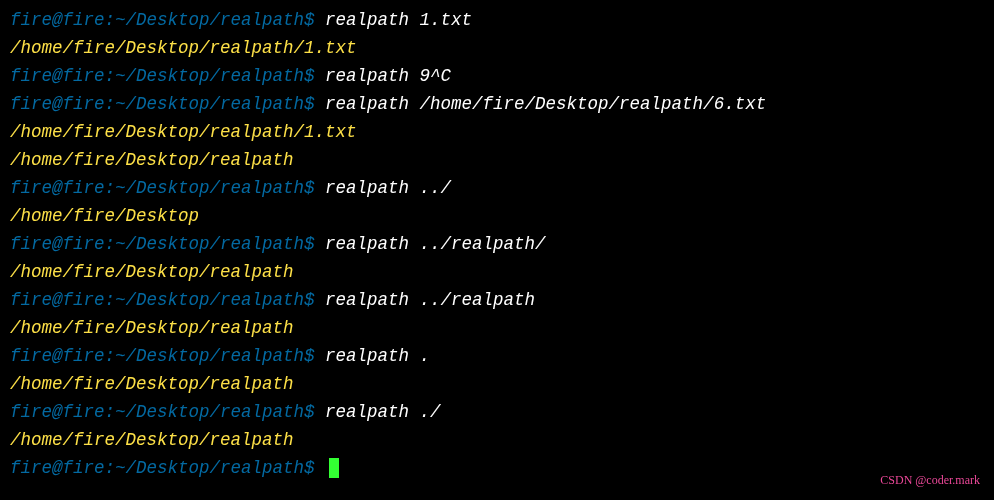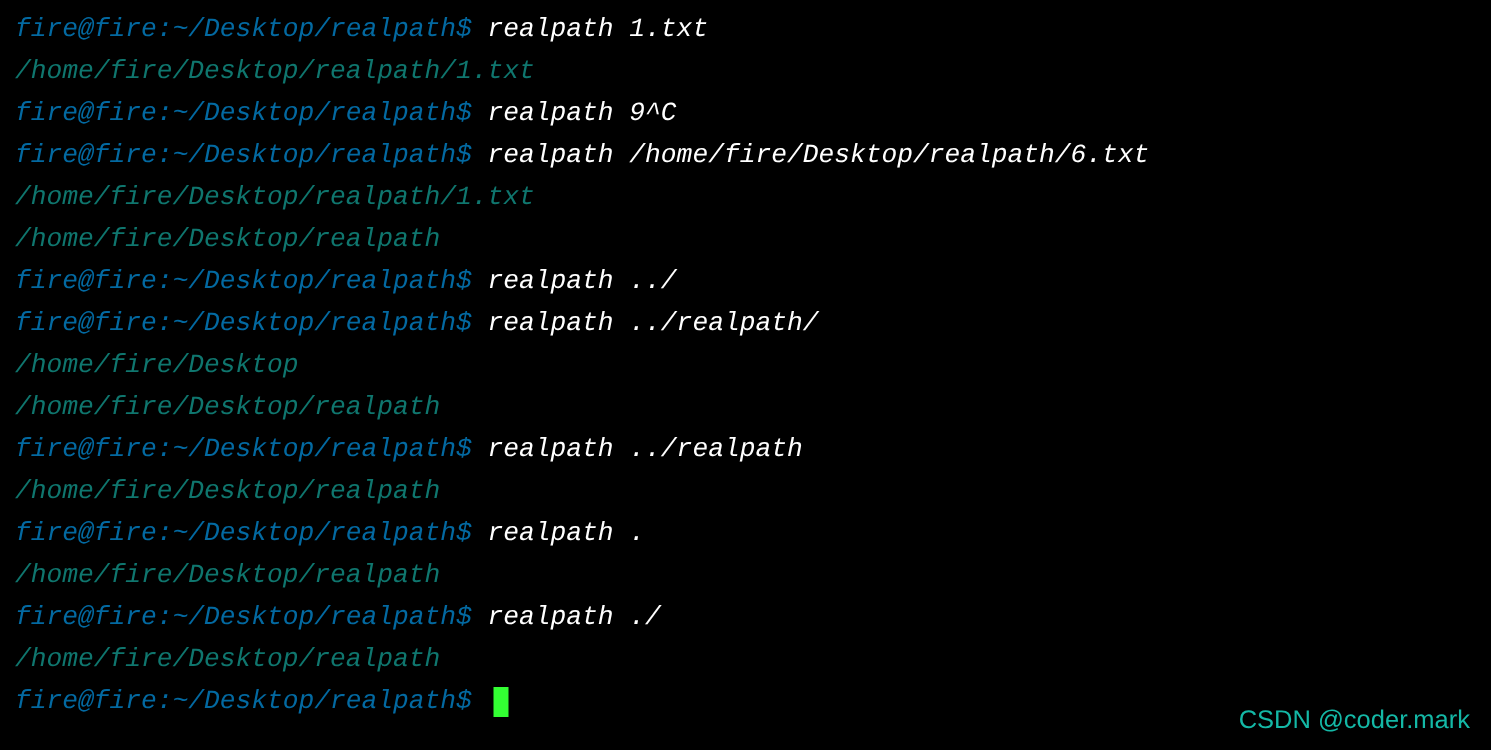--- a/index.html
+++ b/index.html
@@ -20,54 +20,54 @@
       position: relative;
       overflow: hidden;
     }
     .line {
       white-space: pre;
     }
     .prompt {
       color: #0369a1;
     }
     .output {
-      color: #0f766e;
+      color: #fde047;
       font-family: Liberation Mono, monospace;
     }
     .cursor {
       display: inline-block;
       width: 10px;
       height: 20px;
       background: #33ff33;
       vertical-align: text-bottom;
       margin-left: 4px;
     }
     .watermark {
       position: absolute;
       bottom: 6px;
       right: 14px;
-      color: #14b8a6;
+      color: #ec4899;
       font-style: normal;
-      font-size: 17px;
-      font-family: Liberation Sans, sans-serif;
+      font-size: 12px;
+      font-family: Liberation Serif, serif;
     }
   </style>
 </head>
 <body>
 
 <div id="terminal">
     <div class="line"><span class="prompt">fire@fire:~/Desktop/realpath$ </span><span>realpath 1.txt</span></div>
     <div class="line output">/home/fire/Desktop/realpath/1.txt</div>
     <div class="line"><span class="prompt">fire@fire:~/Desktop/realpath$ </span><span>realpath 9^C</span></div>
     <div class="line"><span class="prompt">fire@fire:~/Desktop/realpath$ </span><span>realpath /home/fire/Desktop/realpath/6.txt</span></div>
     <div class="line output">/home/fire/Desktop/realpath/1.txt</div>
     <div class="line output">/home/fire/Desktop/realpath</div>
     <div class="line"><span class="prompt">fire@fire:~/Desktop/realpath$ </span><span>realpath ../</span></div>
+    <div class="line output">/home/fire/Desktop</div>
     <div class="line"><span class="prompt">fire@fire:~/Desktop/realpath$ </span><span>realpath ../realpath/</span></div>
-    <div class="line output">/home/fire/Desktop</div>
     <div class="line output">/home/fire/Desktop/realpath</div>
     <div class="line"><span class="prompt">fire@fire:~/Desktop/realpath$ </span><span>realpath ../realpath</span></div>
     <div class="line output">/home/fire/Desktop/realpath</div>
     <div class="line"><span class="prompt">fire@fire:~/Desktop/realpath$ </span><span>realpath .</span></div>
     <div class="line output">/home/fire/Desktop/realpath</div>
     <div class="line"><span class="prompt">fire@fire:~/Desktop/realpath$ </span><span>realpath ./</span></div>
     <div class="line output">/home/fire/Desktop/realpath</div>
     <div class="line"><span class="prompt">fire@fire:~/Desktop/realpath$ </span><span class="cursor"></span></div>
   </div>
 

